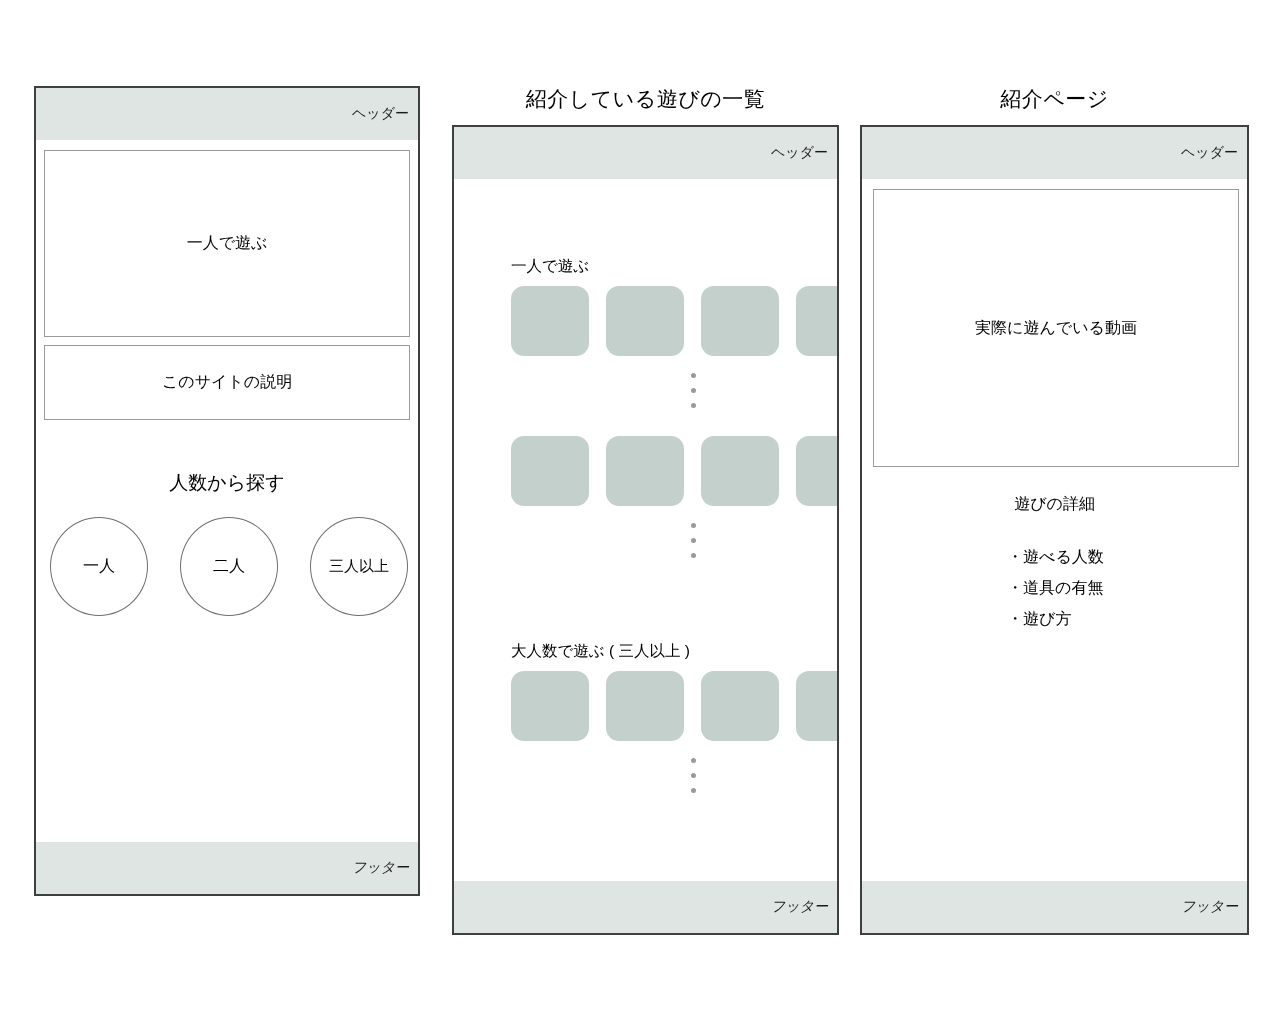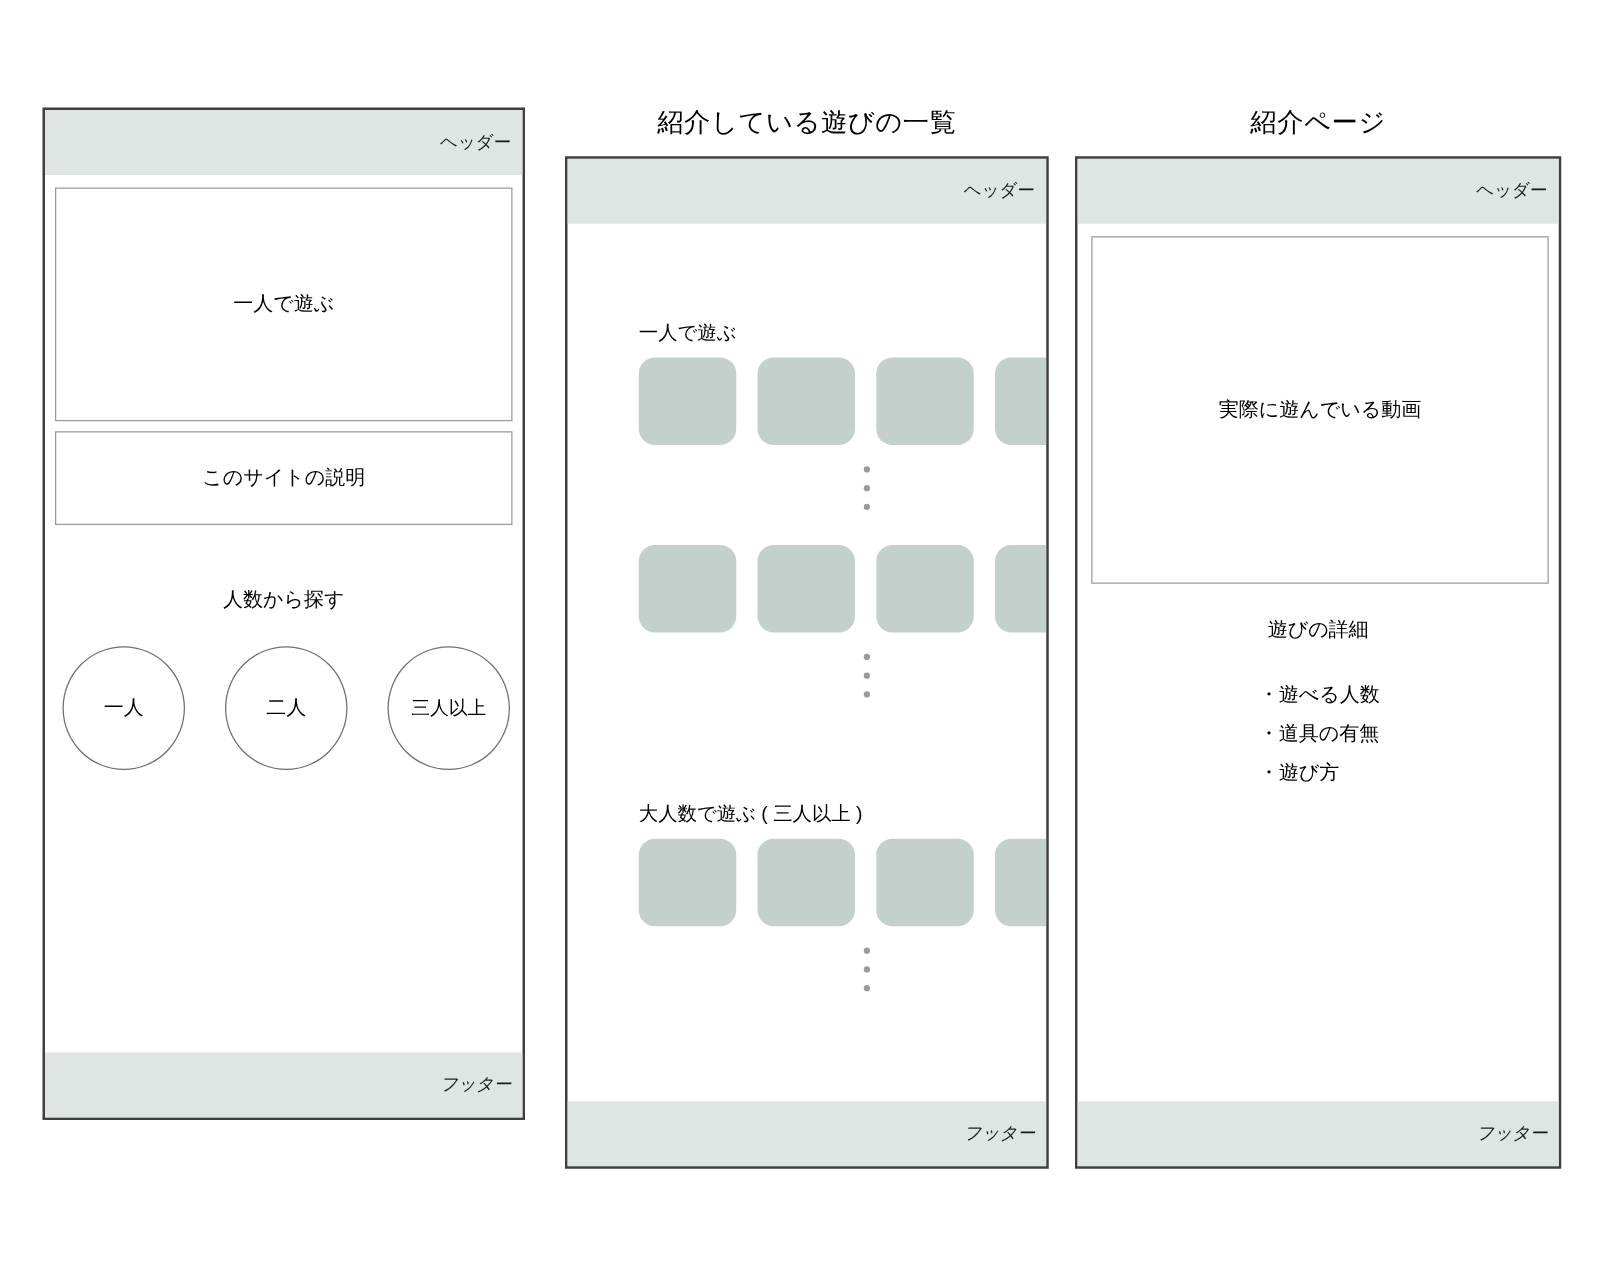--- a/index.html
+++ b/index.html
@@ -93,21 +93,21 @@
     top: 205px;
     width: 366px;
     height: 75px;
   }
   .search-heading {
     position: absolute;
     left: 0;
     top: 330px;
     width: 100%;
     text-align: center;
-    font-size: 16px;
+    font-size: 19px;
   }
   .circle-row {
     position: absolute;
     left: 14px;
     top: 377px;
     width: 358px;
     display: flex;
     justify-content: space-between;
     gap: 32px;
   }

